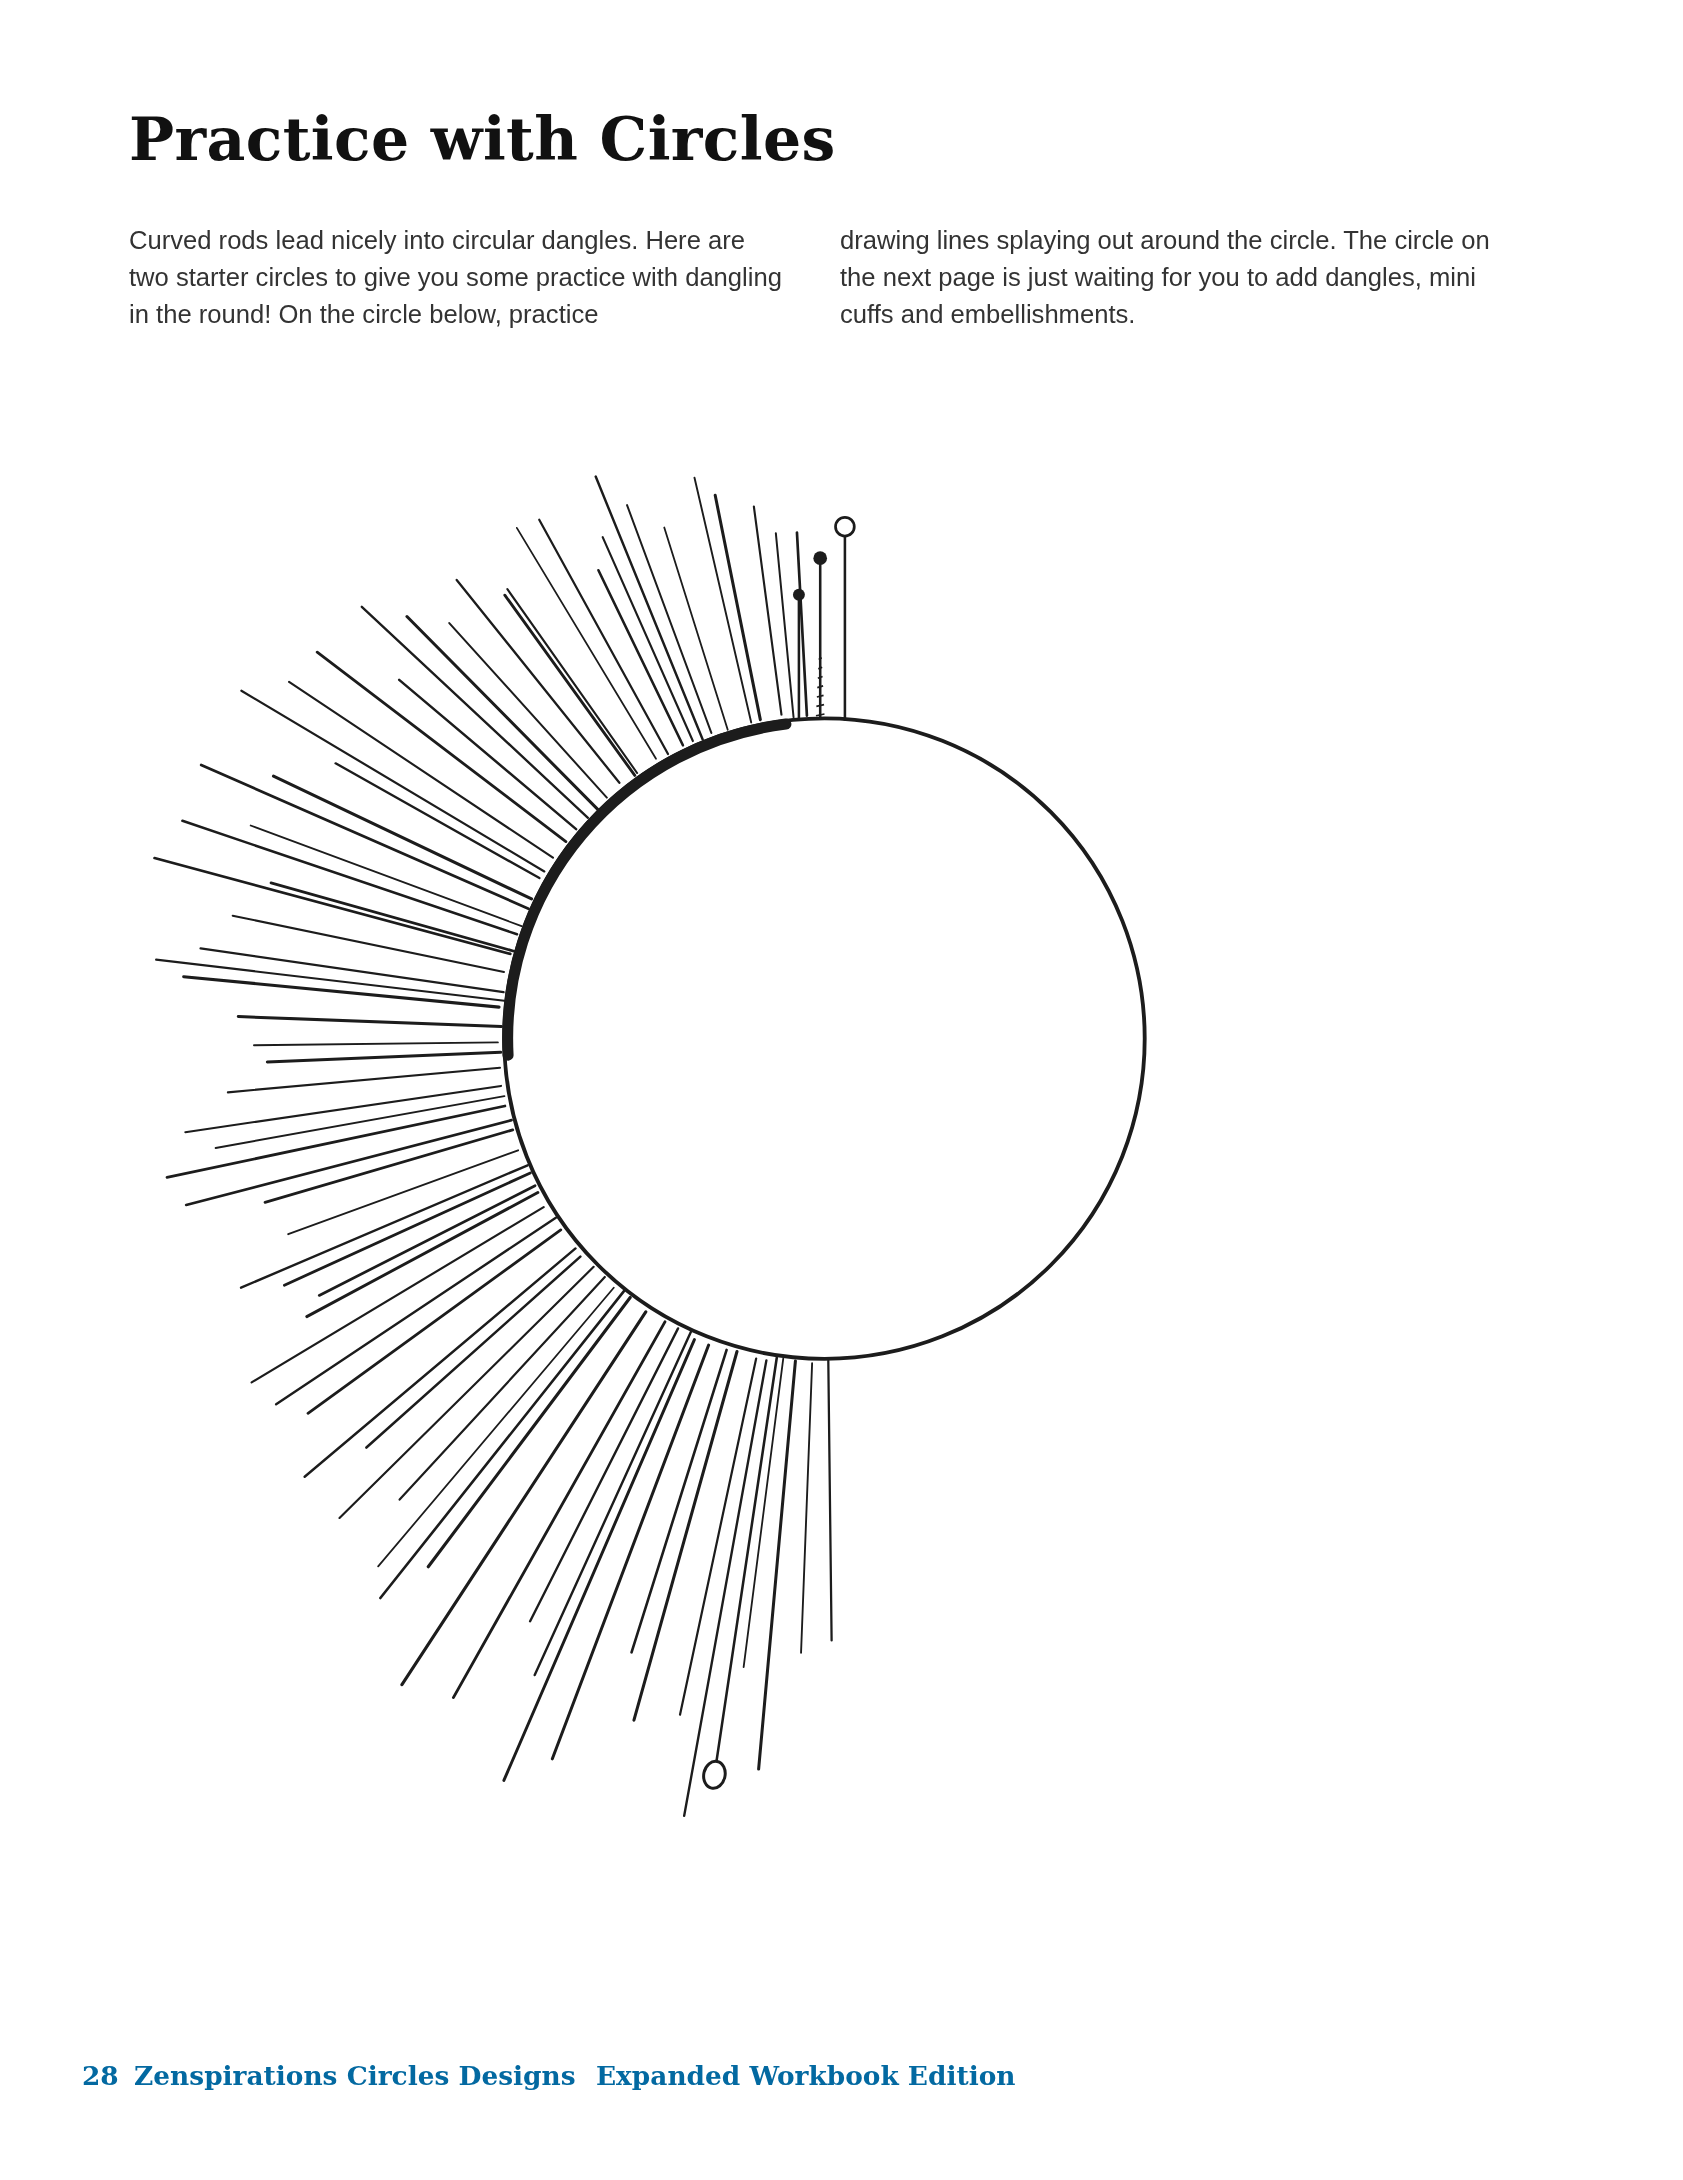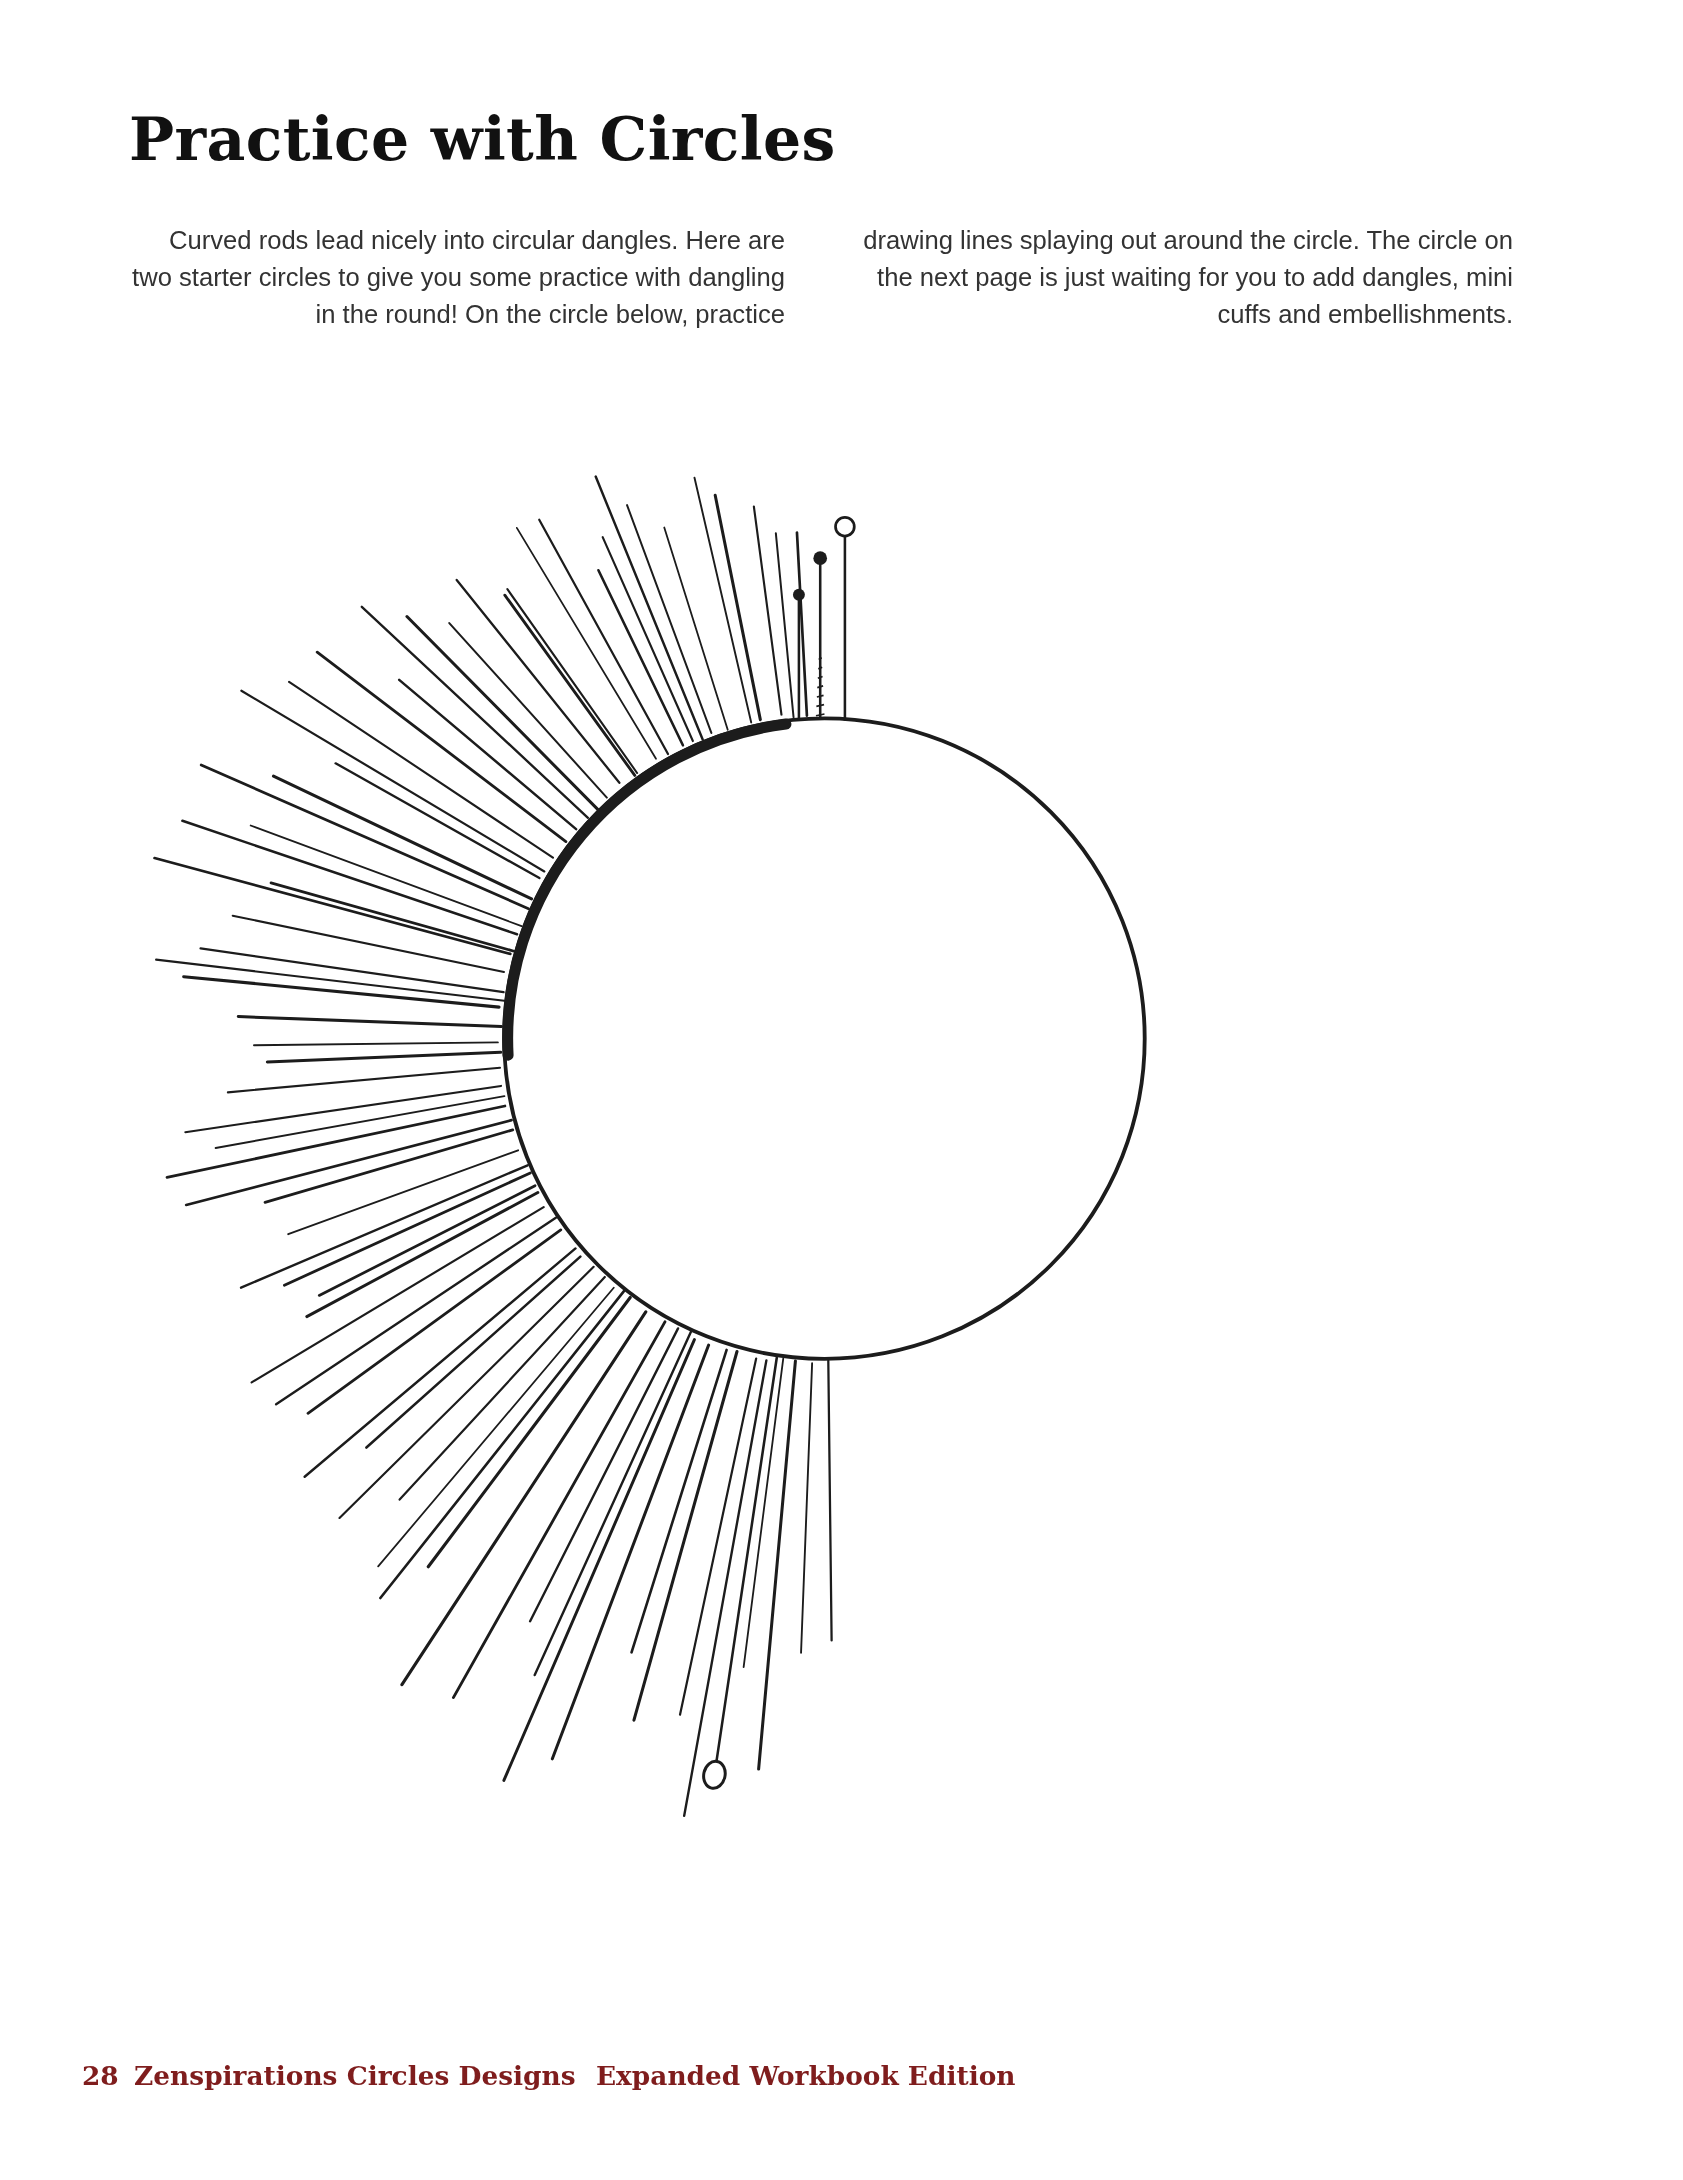--- a/index.html
+++ b/index.html
@@ -4,21 +4,20 @@
 <style>
   html, body { margin: 0; padding: 0; background: #ffffff; }
   .page {
     position: relative;
     width: 1683px;
     height: 2181px;
     background: #ffffff;
     overflow: hidden;
     font-family: "Liberation Sans", sans-serif;
     color: #2b2b2b;
-    text-align: right;
   }
   .page-title {
     position: absolute;
     left: 129px;
     top: 104px;
     margin: 0;
     font-family: "DejaVu Serif", "Liberation Serif", serif;
     font-weight: 800;
     font-size: 60px;
     letter-spacing: 0.4px;
@@ -43,21 +42,21 @@
   }
   .footer {
     position: absolute;
     left: 82px;
     top: 2060px;
     display: flex;
     align-items: baseline;
     gap: 15.3px;
     font-family: "DejaVu Serif", "Liberation Serif", serif;
     font-size: 26.4px;
-    color: #7f1d1d;
+    color: #0369a1;
   }
   .footer .page-number,
   .footer .book-title { font-weight: 700; }
   .footer .edition { font-weight: 700; margin-left: 5.1px; }
 </style>
 </head>
 <body>
 
 <div class="page">
 

